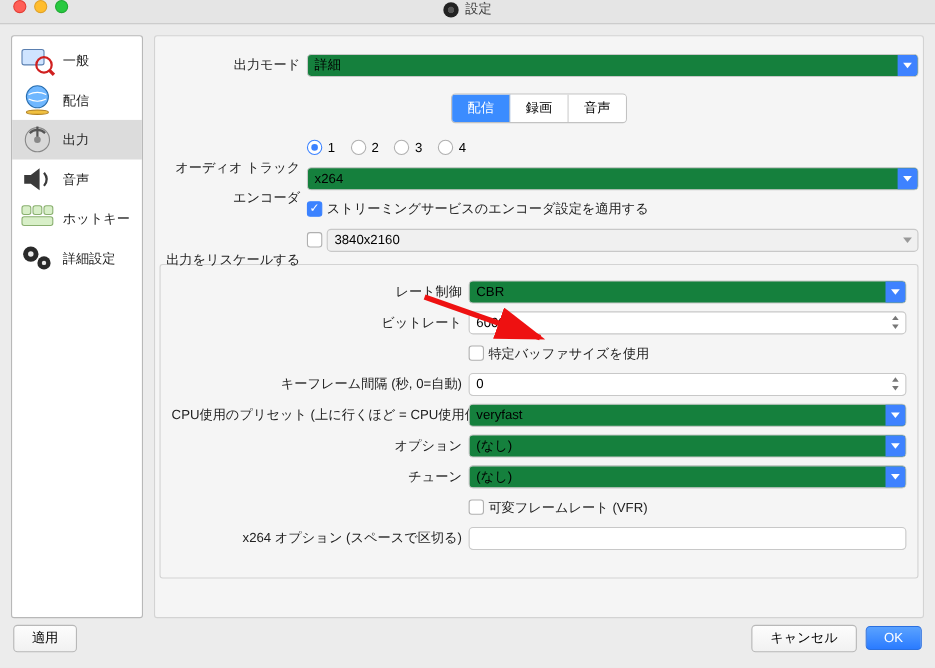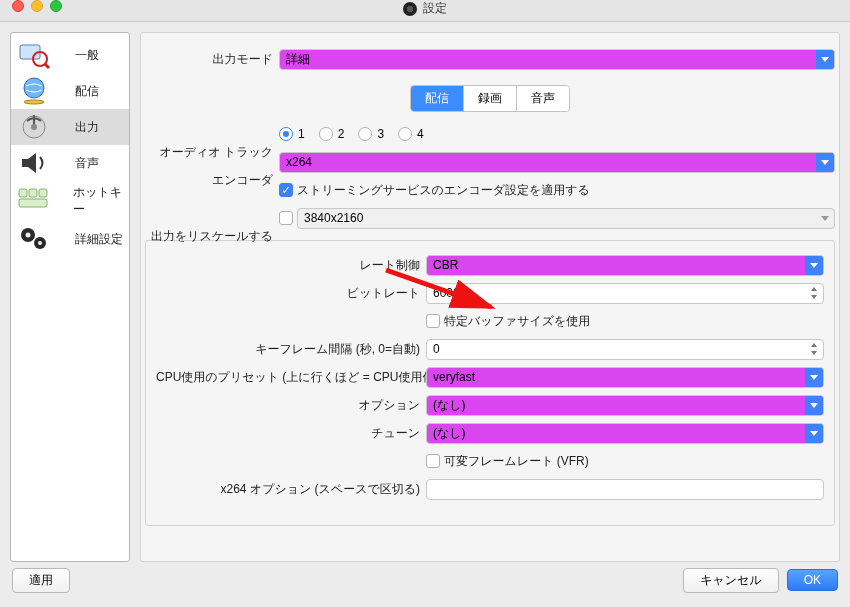--- a/index.html
+++ b/index.html
@@ -7,34 +7,34 @@
 .titlebar { height: 22px; display: flex; padding: 0 12px; background: #e5e5e5; border-bottom: 1px solid #c9c9c9; position: relative; }
 .traffic { display: flex; gap: 7px; }
 .dot { width: 12px; height: 12px; border-radius: 50%; }
 .dot.red { background: #ff5f57; border:1px solid #e33d35;}
 .dot.yellow { background: #ffbd2e; border:1px solid #e0a228;}
 .dot.green { background: #28c940; border:1px solid #1fa833;}
 .title-center { position: absolute; left: 50%; transform: translateX(-50%); display:flex; align-items:center; gap:6px; color:#3a3a3a;}
 .obs-icon { width:14px; height:14px; border-radius:50%; background: radial-gradient(circle at 50% 50%, #555 30%, #222 32%, #222 100%); }
 .window-body { display:flex; height: 540px; padding: 10px 10px 0 10px; gap:10px; }
 .sidebar { width: 120px; background:#fff; border:1px solid #b8b8b8; border-radius:3px; padding:4px 0; }
-.side-item { display:flex; align-items:center; gap:24px; padding:3px 6px; cursor:default; }
+.side-item { display:flex; align-items:center; gap:6px; padding:3px 6px; cursor:default; }
 .side-item.selected { background:#dcdcdc; }
 .side-icon { width:34px; height:30px; display:flex; align-items:center; justify-content:center; }
 .side-label { color:#222; }
 .content { flex:1; background:#f5f5f5; border:1px solid #d3d3d3; border-radius:3px; padding:10px 4px; position:relative; overflow:visible;}
 .row { display:flex; align-items:center; margin:4px 0; height:24px;}
 .row-label { text-align:right; padding-right:6px; color:#222; white-space:nowrap;}
 .top-row .row-label { width: 134px; }
 .tabs { display:flex; justify-content:center; margin:14px 0 10px; }
 .seg { display:flex; border:1px solid #c2c2c2; border-radius:4px; overflow:hidden; }
 .seg button { background:#fff; border:none; padding:4px 14px; border-right:1px solid #c2c2c2; cursor:default;}
 .seg button:last-child { border-right:none;}
 .seg button.active { background:#3b8cff; color:#fff; }
-.select { flex:1; display:flex; align-items:center; background:#d946ef; border:1px solid #c8c8c8; border-radius:4px; height:21px; padding:0 6px; position:relative; }
+.select { flex:1; display:flex; align-items:center; background:#15803d; border:1px solid #c8c8c8; border-radius:4px; height:21px; padding:0 6px; position:relative; }
 .select .caret { position:absolute; right:0; top:0; bottom:0; width:18px; background:#3e82ff; border-radius:0 3px 3px 0; display:flex; align-items:center; justify-content:center;}
 .select .caret::after{content:""; width:0;height:0;border-left:4px solid transparent;border-right:4px solid transparent;border-top:5px solid #fff;}
 .select.disabled { background:#f0f0f0; color:#999;}
 .select.disabled .caret{ background:transparent;}
 .select.disabled .caret::after{border-top-color:#999;}
 .spin { flex:1; background:#fff; border:1px solid #c8c8c8; border-radius:4px; height:21px; padding:0 6px; display:flex; align-items:center; position:relative;}
 .spin .st{ position:absolute; right:2px; top:1px; bottom:1px; width:14px; display:flex; flex-direction:column; justify-content:center; gap:1px;}
 .spin .st div{height:7px; display:flex;align-items:center;justify-content:center;}
 .spin .st div::after{content:"";width:0;height:0;border-left:3px solid transparent;border-right:3px solid transparent;}
 .spin .st .up::after{border-bottom:4px solid #777;}

